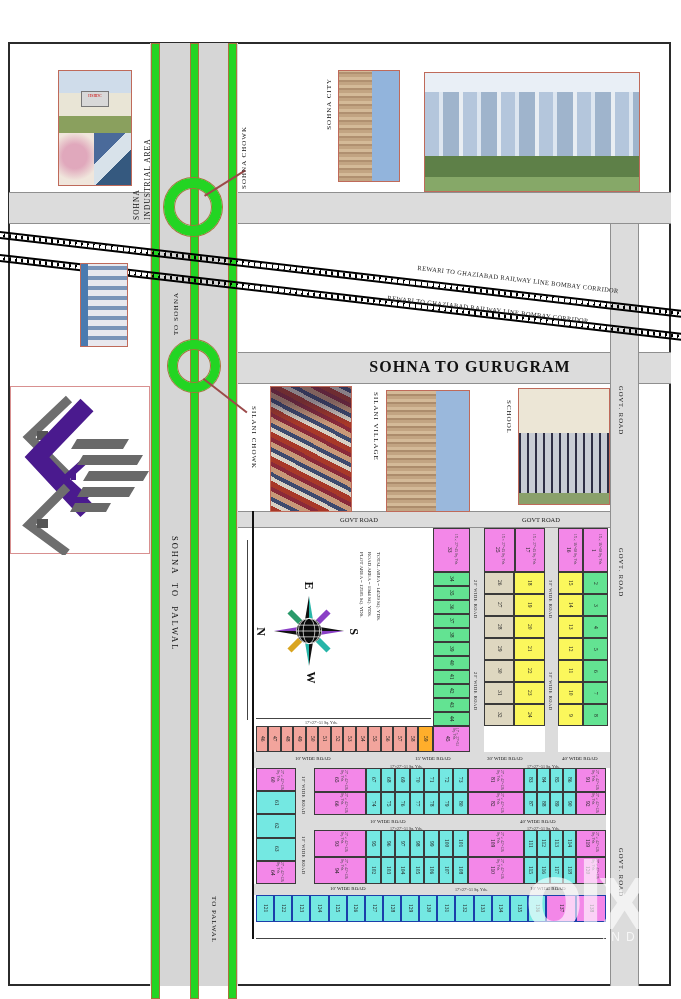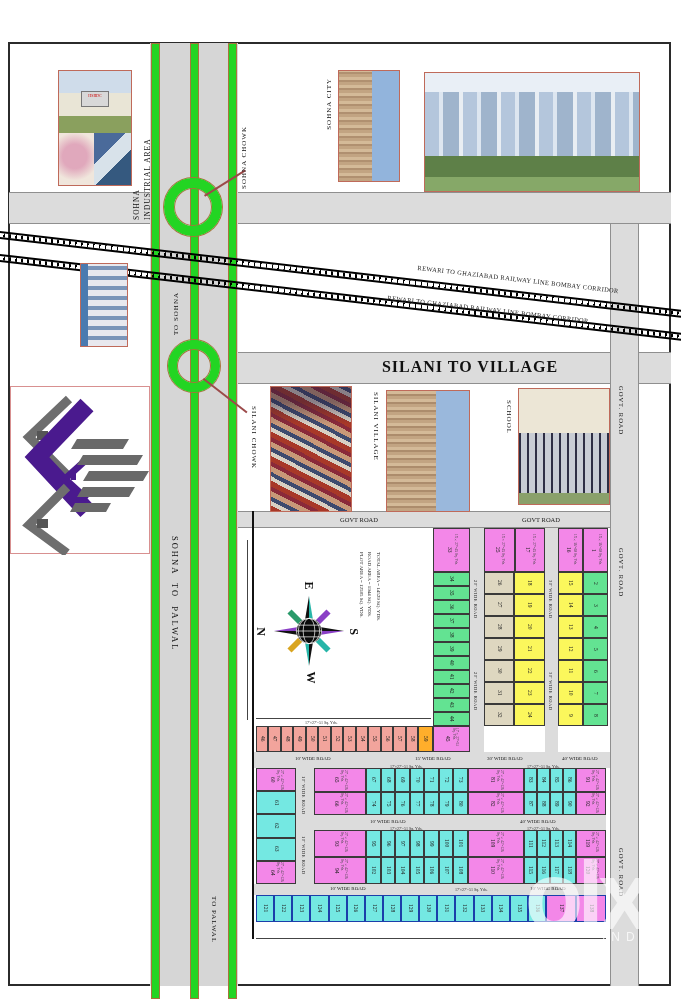--- a/index.html
+++ b/index.html
@@ -58,21 +58,21 @@
 </head>
 <body>
 
 <div id="stage">
 
   <div class="abs" style="left:8px;top:42px;width:663px;height:944px;border:2px solid #2b2b2b;z-index:0"></div>
 
   <div class="road h" style="left:9px;top:192px;width:662px;height:32px"></div>
 
   <div class="road h" style="left:150px;top:352px;width:521px;height:32px"></div>
-  <div class="abs" style="left:470px;top:358px;transform:translateX(-50%);font-size:16px;font-weight:bold;letter-spacing:1px;z-index:5;white-space:nowrap">SILANI TO VILLAGE</div>
+  <div class="abs" style="left:470px;top:358px;transform:translateX(-50%);font-size:16px;font-weight:bold;letter-spacing:1px;z-index:5;white-space:nowrap">SOHNA TO GURUGRAM</div>
 
   <div class="road h" style="left:237px;top:511px;width:374px;height:17px"></div>
   <div class="rdlbl" style="left:340px;top:516px">GOVT ROAD</div>
   <div class="rdlbl" style="left:522px;top:516px">GOVT ROAD</div>
 
   <div class="road v" style="left:610px;top:224px;width:29px;height:762px"></div>
   <div class="maplbl vd" style="left:618px;top:386px;font-size:6.5px">GOVT. ROAD</div>
   <div class="maplbl vd" style="left:618px;top:548px;font-size:6.5px">GOVT. ROAD</div>
   <div class="maplbl vd" style="left:618px;top:848px;font-size:6.5px">GOVT. ROAD</div>
 

